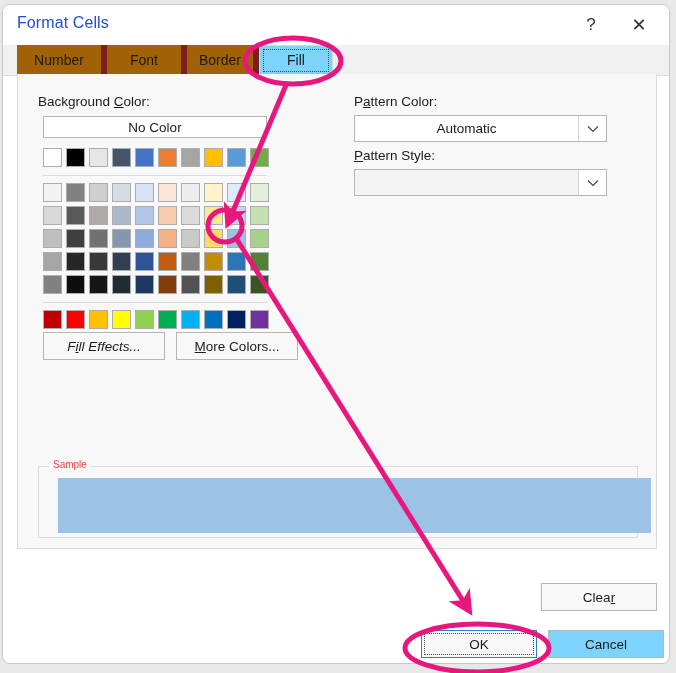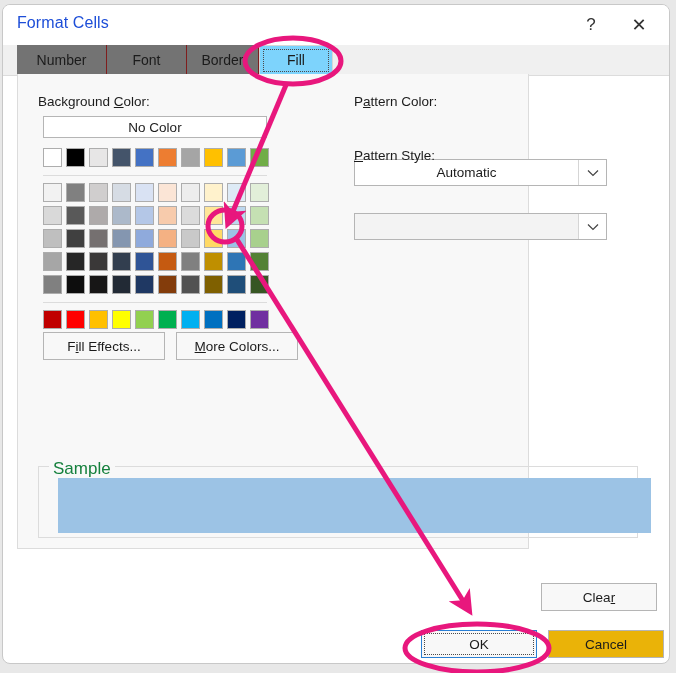--- a/index.html
+++ b/index.html
@@ -37,39 +37,39 @@
 
   
   #tabstrip{
     position:absolute;left:0;top:40px;width:100%;height:30px;
     background:#f0f0f0;border-bottom:1px solid #dcdcdc;
   }
   .tab{
     position:absolute;top:0;height:30px;
     display:flex;align-items:center;justify-content:center;
     font-size:14px;color:#1b1b1b;
-    border-right:1px solid #7f1d1d;
+    border-right:6px solid #7f1d1d;
     box-sizing:border-box;
-    background:#737373;
+    background:#a16207;
   }
   .tab.selected{
     background:#7dd3fc;border:1px solid #d7d7d7;border-bottom:1px solid #f8f8f8;
   }
   .tab.selected .focusring{
     position:absolute;left:3px;top:3px;right:3px;bottom:2px;
     border:1px dotted #4a4a4a;
   }
   #tab-number{left:14px;width:90px;}
   #tab-font{left:104px;width:80px;}
   #tab-border{left:184px;width:72px;}
   #tab-fill{left:256px;width:74px;}
 
   
   #panel{
-    position:absolute;left:14px;top:69px;width:512px;height:475px;
+    position:absolute;left:14px;top:69px;width:640px;height:475px;
     background:#f8f8f8;border:1px solid #dcdcdc;border-top:none;
     box-sizing:border-box;
   }
   .lbl{
     position:absolute;font-size:13.5px;color:#1b1b1b;white-space:nowrap;
   }
   .lbl u{text-decoration:underline;}
 
   #lbl-bg{left:20px;top:20px;}
   #lbl-pat-color{left:336px;top:20px;}
@@ -78,21 +78,21 @@
   #no-color-btn{
     position:absolute;left:25px;top:42px;width:224px;height:22px;
     background:#ffffff;border:1px solid #b5b5b5;box-sizing:border-box;
     display:flex;align-items:center;justify-content:center;
     font-size:13.5px;color:#1b1b1b;
   }
 
   .combo{
     position:absolute;height:27px;width:253px;
     border:1px solid #b5b5b5;box-sizing:border-box;
-    display:flex;align-items:center;margin-top:44px;
+    display:flex;align-items:center;
   }
   #pattern-color-combo{left:336px;top:41px;background:#ffffff;}
   #pattern-style-combo{left:336px;top:95px;background:#f3f3f3;}
   .combo .ctext{
     flex:1;text-align:center;font-size:13.5px;color:#1b1b1b;
   }
   .combo .arrowbox{
     width:28px;height:100%;border-left:1px solid #d5d5d5;
     display:flex;align-items:center;justify-content:center;
     background:#ffffff;box-sizing:border-box;
@@ -110,31 +110,31 @@
   .sw:last-child{margin-right:0;}
   .sep{height:1px;background:#dcdcdc;margin:4px 0 7px 0;width:224px;}
 
   
   .pushbtn{
     position:absolute;height:28px;
     background:#f8f8f8;border:1px solid #b5b5b5;box-sizing:border-box;
     display:flex;align-items:center;justify-content:center;
     font-size:13.5px;color:#1b1b1b;
   }
-  #fill-effects-btn{left:25px;top:258px;width:122px;}
+  #fill-effects-btn{left:25px;top:258px;width:122px;font-style:italic;}
   #more-colors-btn{left:158px;top:258px;width:122px;justify-content:center;}
 
   
   #sample-group{
     position:absolute;left:20px;top:392px;width:600px;height:72px;
     border:1px solid #dcdcdc;box-sizing:border-box;
   }
   #sample-legend{
     position:absolute;left:31px;top:385px;background:#f8f8f8;
-    padding:0 4px;font-size:17px;color:#15803d;
+    padding:0 4px;font-size:10px;color:#ef4444;
   }
   #sample-fill{
     position:absolute;left:40px;top:404px;width:593px;height:55px;
   }
 
   
   #clear-btn{
     position:absolute;left:538px;top:578px;width:116px;height:28px;
     background:#f8f8f8;border:1px solid #b5b5b5;box-sizing:border-box;
     display:flex;align-items:center;justify-content:center;
@@ -145,21 +145,21 @@
     background:#f8f8f8;border:1px solid #2a7fd4;box-sizing:border-box;
     display:flex;align-items:center;justify-content:center;
     font-size:13.5px;color:#1b1b1b;
   }
   #ok-btn .focusring{
     position:absolute;left:2px;top:2px;right:2px;bottom:2px;
     border:1px dotted #4a4a4a;
   }
   #cancel-btn{
     position:absolute;left:545px;top:625px;width:116px;height:28px;
-    background:#eab308;border:1px solid #b5b5b5;box-sizing:border-box;
+    background:#7dd3fc;border:1px solid #b5b5b5;box-sizing:border-box;
     display:flex;align-items:center;justify-content:center;
     font-size:13.5px;color:#1b1b1b;
   }
 
   
   #annotations{
     position:absolute;left:0;top:0;width:676px;height:673px;
     pointer-events:none;
   }
 </style>

